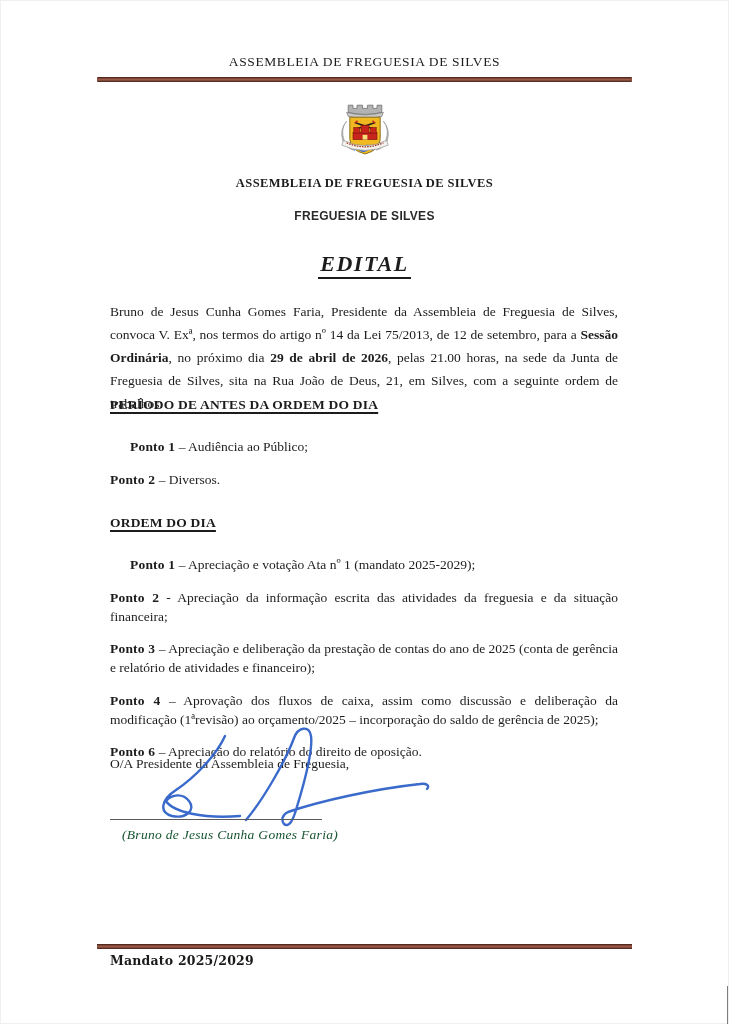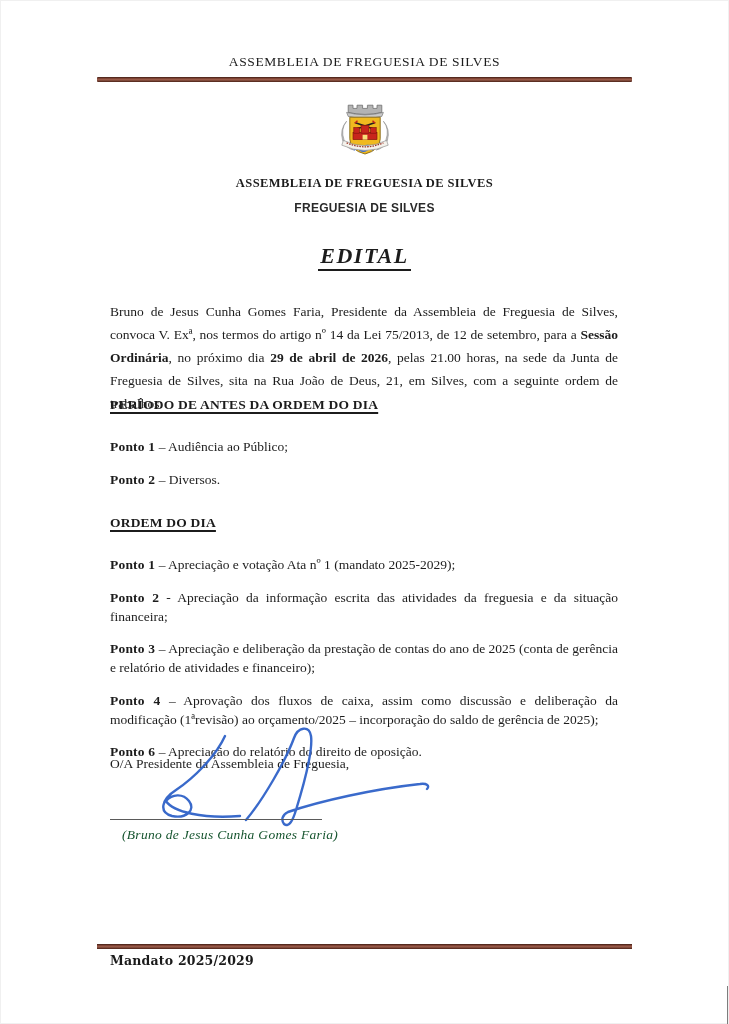--- a/index.html
+++ b/index.html
@@ -26,21 +26,21 @@
     margin:8px 97px 0 97px;
     background:linear-gradient(#3f1d14, #8a4a3a 35%, #9c5f4d 55%, #4a2016);
     border-radius:1px;
   }
   .logo-wrap{ margin:20px auto 0 auto; width:72px; height:64px; }
   .org1{
     margin-top:10px; text-align:center;
     font-weight:bold; font-size:12.5px; line-height:15px; letter-spacing:.4px;
   }
   .org2{
-    margin-top:10px; text-align:center;
+    margin-top:18px; text-align:center;
     font-family:"Liberation Sans", sans-serif;
     font-weight:bold; font-size:12px; line-height:14px; letter-spacing:.3px; color:#2a2a2a;
   }
   .doc-title{
     margin-top:28px; text-align:center;
   }
   .doc-title span{
     font-weight:bold; font-style:italic;
     font-size:22px; letter-spacing:1.5px;
     border-bottom:2.5px solid #1c1c1c;
@@ -58,21 +58,21 @@
   .sec-heading{
     font-weight:bold; font-size:13.5px; line-height:16px; letter-spacing:.2px;
     text-decoration:underline;
     text-underline-offset:3px;
     text-decoration-thickness:1.5px;
   }
   .pt{
     font-size:13.5px; line-height:19px; text-align:justify;
     margin-top:7px;
   }
-  .pt.first{ margin-top:24px; }
+  .pt.first{ margin-top:24px;margin-left:20px; }
   .pt b{ letter-spacing:.2px; }
   
   .sig-caption{
     position:absolute; left:110px; top:755px;
     font-size:13.5px; line-height:18px;
   }
   .sig-svg{ position:absolute; left:128px; top:720px; pointer-events:none; }
   .sig-line{
     position:absolute; left:110px; top:819px; width:212px;
     border-top:1.5px solid #5a5a5a;

